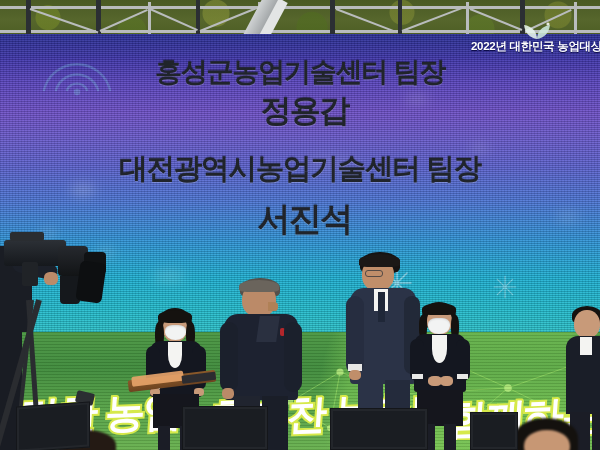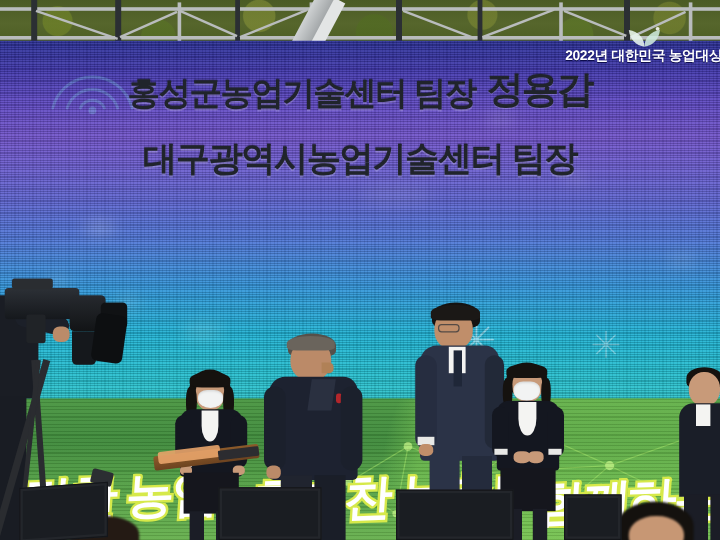--- a/index.html
+++ b/index.html
@@ -72,26 +72,27 @@
   }
   .header-strip .htext {
     font-size:11.5px; font-weight:bold; color:#ffffff; letter-spacing:-.3px;
     text-shadow:0 0 3px rgba(20,20,120,.9), 0 1px 0 rgba(0,0,40,.8);
   }
   .leaf-logo { position:absolute; right:48px; top:22px; width:30px; height:18px; opacity:.95; }
 
   
   .lines { position:absolute; left:0; top:54px; width:600px; }
   .line {
-    display:flex; align-items:flex-end; justify-content:center;
+    display:flex; align-items:center; justify-content:center;
     white-space:nowrap;
     font-weight:bold;
     color:#20242b;
     text-shadow:0 1px 0 rgba(255,255,255,.18), 0 -1px 1px rgba(0,0,0,.25);
     letter-spacing:-1.2px;
+    flex-direction:column;
   }
   .line .org { font-size:27px; }
   .line .name { font-size:31px; margin-left:9px; letter-spacing:-1.6px; }
   .line.l1 { margin-top:0px; }
   .line.l2 { margin-top:9px; }
   .line.l3 { margin-top:9px; }
   .line.l4 { margin-top:9px; }
   .line.l3 .org, .line.l4 .org { font-size:28.5px; }
   .line.l3 .name, .line.l4 .name { font-size:33px; }
 
@@ -229,23 +230,24 @@
   </div>
 
   <div class="lines">
     <div class="line l1">
       <span class="org">홍성군농업기술센터 팀장</span>
       <span class="name">정용갑</span>
     </div>
     <div class="line l2">
     </div>
     <div class="line l3">
-      <span class="org">대구광역시농업기술센터 팀장</span>
+      <span class="org">대전광역시농업기술센터 팀장</span>
     </div>
     <div class="line l4">
+      <span class="name">서진석</span>
     </div>
   </div>
 
   <div class="green">
     <svg class="net" viewBox="0 0 330 118">
       <g stroke="#a8e86a" stroke-width="1" opacity=".6" fill="none">
         <path d="M20 70 L70 40 L130 62 L180 30 L238 56 L300 34"></path>
         <path d="M20 70 L60 96 L130 62 L196 92 L238 56 L296 84"></path>
         <path d="M70 40 L60 96 M180 30 L196 92 M300 34 L296 84 M130 62 L238 56"></path>
       </g>

